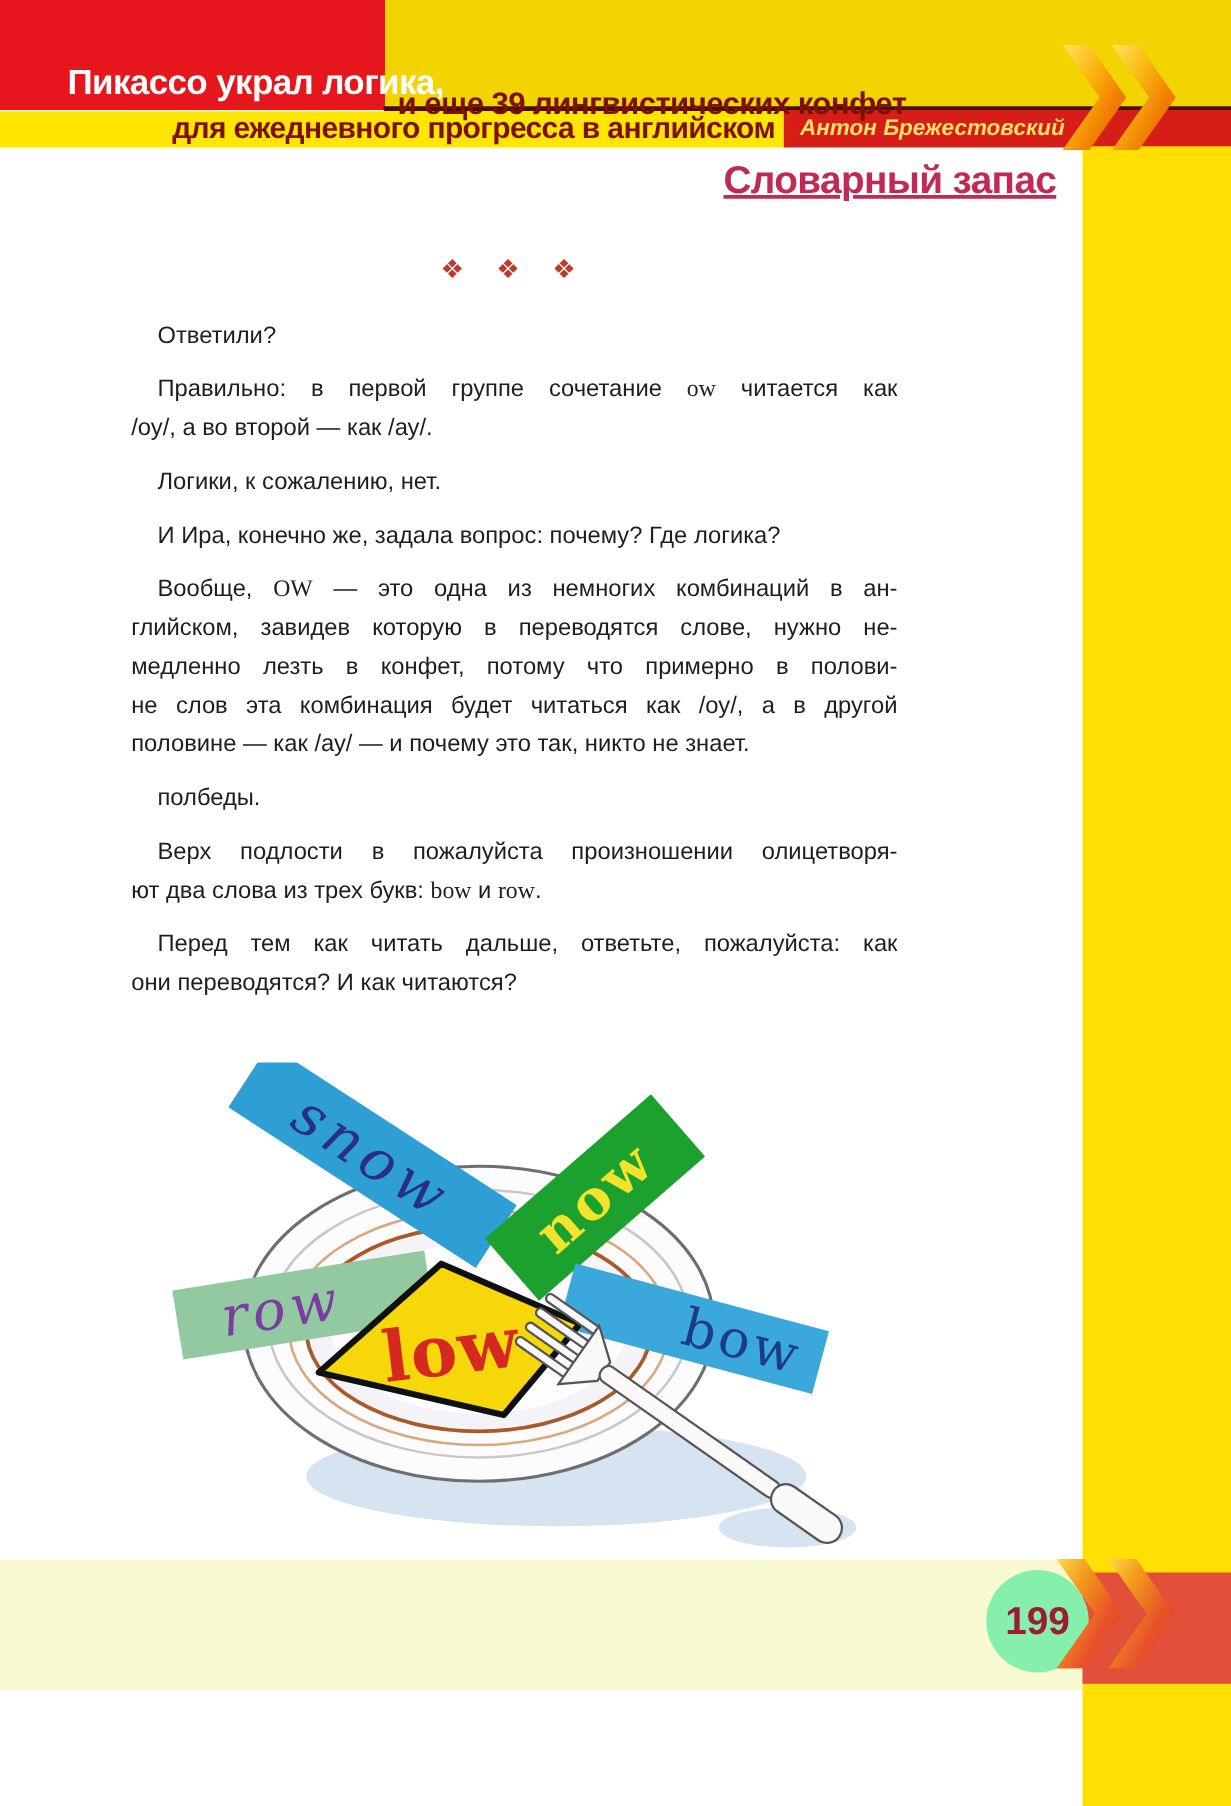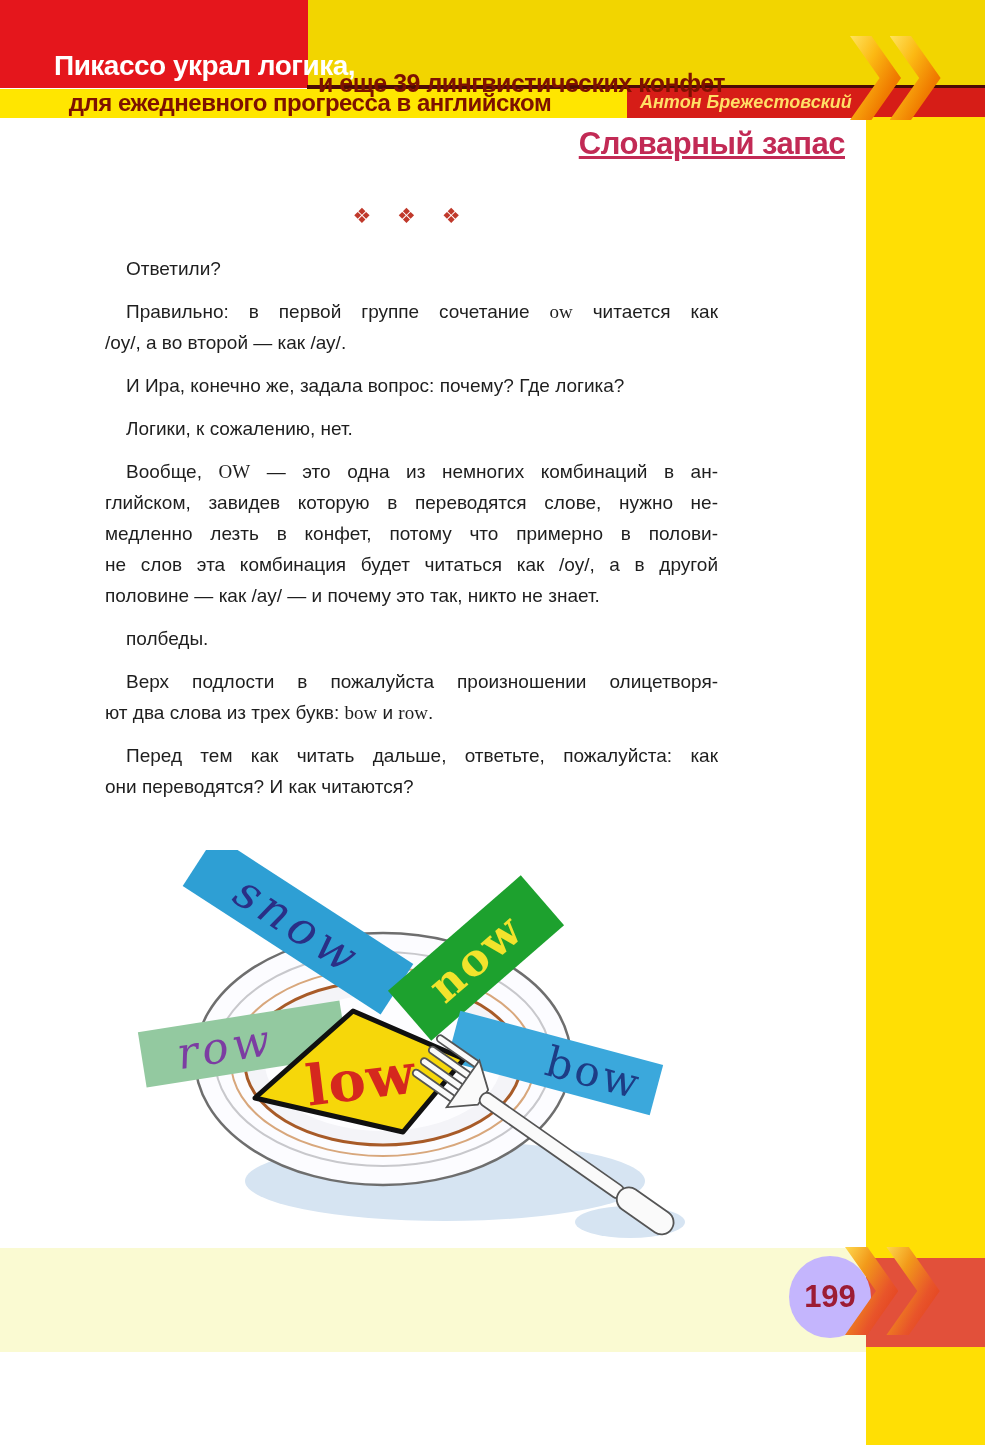--- a/index.html
+++ b/index.html
@@ -16,37 +16,37 @@
   .hdr-author-band{position:absolute;left:627px;top:88px;width:358px;height:30px;background:#d61d17;}
   .title-row{position:absolute;left:0;top:46px;width:985px;height:40px;white-space:nowrap;}
   .title-accent{
     position:absolute;left:54px;top:0;color:#ffffff;font-weight:bold;font-size:28px;line-height:40px;letter-spacing:-0.5px;
   }
   .title-rest{
     position:absolute;left:318px;top:18px;color:#7d1100;font-weight:bold;font-size:25px;line-height:38px;letter-spacing:-0.5px;
   }
   .subtitle{
     position:absolute;left:0;top:88px;width:620px;height:30px;line-height:30px;
-    text-align:center;color:#7d1100;font-weight:bold;font-size:24px;letter-spacing:-0.5px;
+    text-align:right;color:#7d1100;font-weight:bold;font-size:24px;letter-spacing:-0.5px;
   }
   .author{
     position:absolute;left:640px;top:88px;width:240px;height:30px;line-height:29px;
     color:#ffdf66;font-style:italic;font-weight:bold;font-size:18px;
   }
   .section-heading{
     position:absolute;left:400px;top:124px;width:445px;height:40px;line-height:40px;
     text-align:right;color:#c22a55;font-weight:bold;font-size:31px;letter-spacing:-0.5px;text-decoration:underline;
   }
   
   .sidebar{position:absolute;left:866px;top:117px;width:119px;height:1328px;background:#ffdf04;}
   .footer-cream{position:absolute;left:0;top:1248px;width:866px;height:104px;background:#fafad2;}
   .footer-red{position:absolute;left:866px;top:1258px;width:119px;height:89px;background:#e2503a;}
   .page-circle{
     position:absolute;left:789px;top:1256px;width:82px;height:82px;border-radius:50%;
-    background:#c4b5fd;z-index:3;
+    background:#86efac;z-index:3;
   }
   .page-circle .num{
     position:absolute;left:0;top:0;width:100%;height:100%;line-height:82px;text-align:center;
     color:#9c1c34;font-weight:bold;font-size:31px;
   }
   
   .chevron{position:absolute;z-index:4;}
   .chevron .band{position:absolute;top:0;height:100%;width:58%;}
   .chevron .band{clip-path:polygon(0% 0%, 42% 0%, 100% 50%, 42% 100%, 0% 100%, 58% 50%);}
   .chevron .b1{left:0;}
@@ -113,24 +113,24 @@
 
   <div class="body-text">
     <div class="para">
         <div class="line last">Ответили?</div>
       </div>
     <div class="para">
         <div class="line">Правильно: в первой группе сочетание <span class="latin">ow</span> читается как</div>
         <div class="line last">/оу/, а во второй — как /ау/.</div>
       </div>
     <div class="para">
-        <div class="line last">И Ира, конечно же, задала вопрос: почему? Где логика?</div>
+        <div class="line last">Логики, к сожалению, нет.</div>
       </div>
     <div class="para">
-        <div class="line last">Логики, к сожалению, нет.</div>
+        <div class="line last">И Ира, конечно же, задала вопрос: почему? Где логика?</div>
       </div>
     <div class="para">
         <div class="line">Вообще, <span class="latin">OW</span> — это одна из немногих комбинаций в ан-</div>
         <div class="line">глийском, завидев которую в переводятся слове, нужно не-</div>
         <div class="line">медленно лезть в конфет, потому что примерно в полови-</div>
         <div class="line">не слов эта комбинация будет читаться как /оу/, а в другой</div>
         <div class="line last">половине — как /ау/ — и почему это так, никто не знает.</div>
       </div>
     <div class="para">
         <div class="line last">полбеды.</div>

